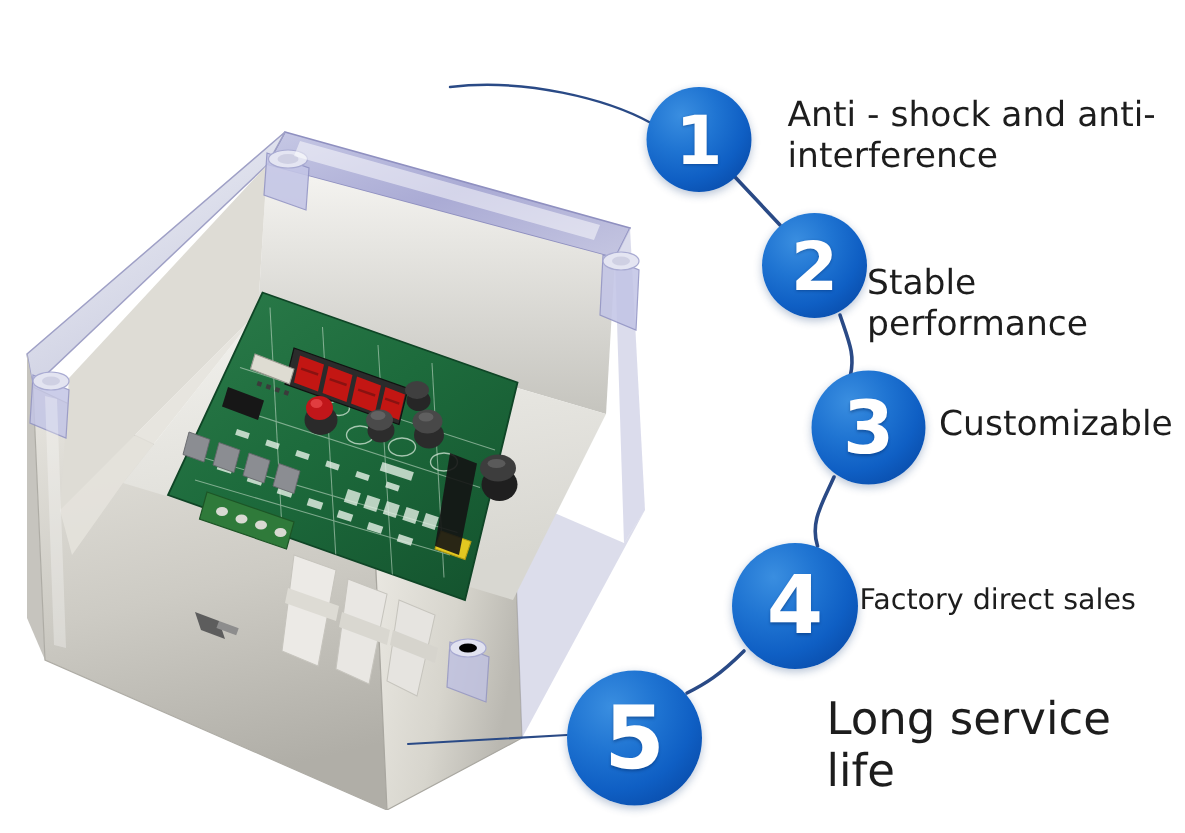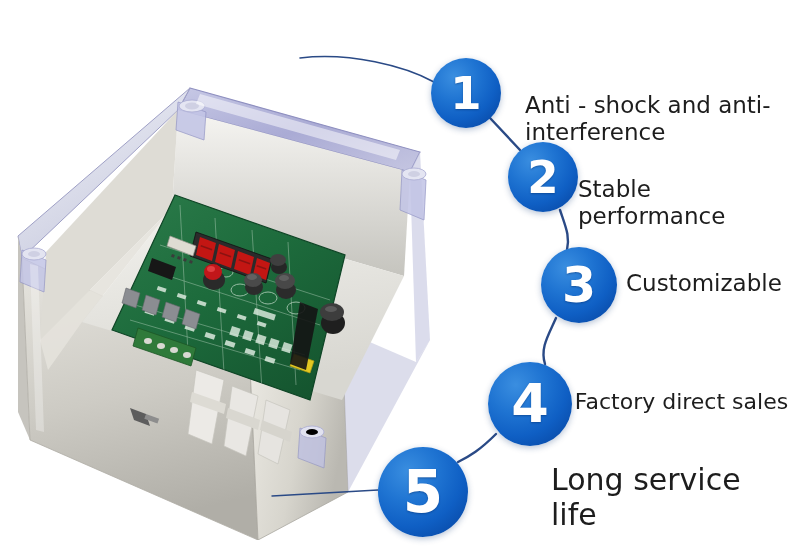--- a/index.html
+++ b/index.html
@@ -321,21 +321,21 @@
       <path id="conn5" stroke-width="1.4" d="M 378 490 C 340 492 310 494 272 496"></path>
     </g>
   </svg>
 
   <div id="features">
 
     <div class="feature-node">
       <div class="feature-bubble" id="bub-0" style="left: 431px; top: 58px; width: 70px; height: 70px;">
         <span class="num" style="font-size: 45px;">1</span>
       </div>
-      <div class="feature-label" id="lab-0" style="left: 525px; top: 64px; width: 262px; font-size: 23px; margin-top: 28px;">Anti - shock and anti-
+      <div class="feature-label" id="lab-0" style="left: 525px; top: 64px; width: 262px; font-size: 23px;">Anti - shock and anti-
 interference</div>
     </div>
 
     <div class="feature-node">
       <div class="feature-bubble" id="bub-1" style="left: 508px; top: 142px; width: 70px; height: 70px;">
         <span class="num" style="font-size: 45px;">2</span>
       </div>
       <div class="feature-label" id="lab-1" style="left: 578px; top: 176px; width: 212px; font-size: 23px;">Stable performance</div>
     </div>
 
@@ -343,21 +343,21 @@
       <div class="feature-bubble" id="bub-2" style="left: 541px; top: 247px; width: 76px; height: 76px;">
         <span class="num" style="font-size: 49px;">3</span>
       </div>
       <div class="feature-label" id="lab-2" style="left: 626px; top: 270px; width: 164px; font-size: 23px;">Customizable</div>
     </div>
 
     <div class="feature-node">
       <div class="feature-bubble" id="bub-3" style="left: 488px; top: 362px; width: 84px; height: 84px;">
         <span class="num" style="font-size: 54px;">4</span>
       </div>
-      <div class="feature-label" id="lab-3" style="left: 573px; top: 389px; width: 217px; font-size: 22px; text-align: center;">Factory direct sales</div>
+      <div class="feature-label" id="lab-3" style="left: 573px; top: 389px; width: 217px; font-size: 19px;">Factory direct sales</div>
     </div>
 
     <div class="feature-node">
       <div class="feature-bubble" id="bub-4" style="left: 378px; top: 447px; width: 90px; height: 90px;">
         <span class="num" style="font-size: 58px;">5</span>
       </div>
       <div class="feature-label" id="lab-4" style="left: 551px; top: 462px; width: 200px; font-size: 30px;">Long service life</div>
     </div>
 
   </div>

